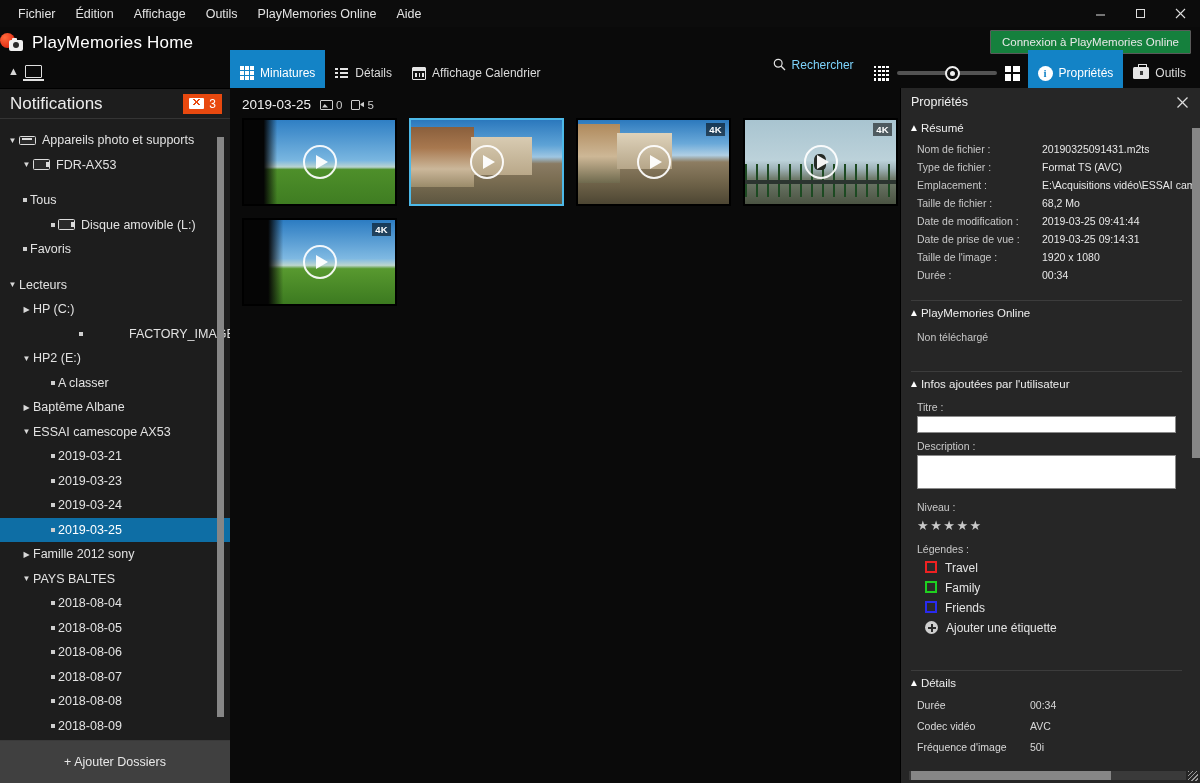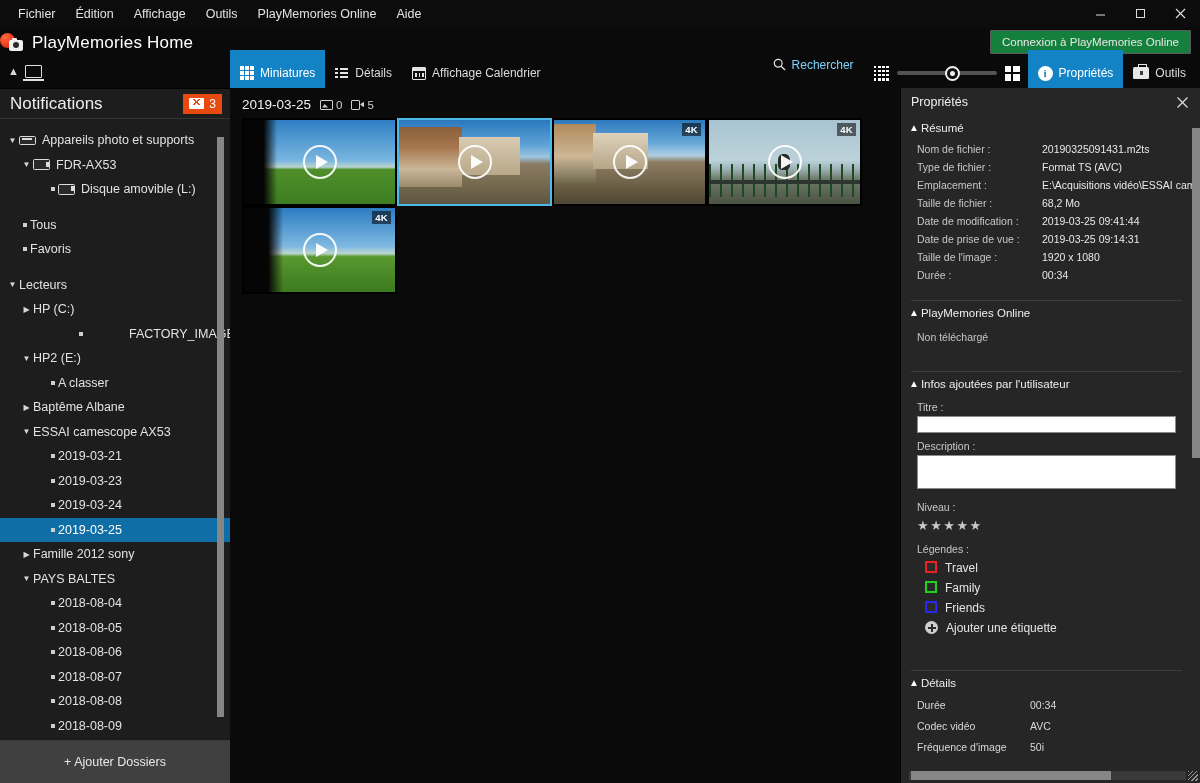--- a/index.html
+++ b/index.html
@@ -182,21 +182,21 @@
     font-size: 13.5px; color: #f0f0f0;
   }
   .cnt { display: flex; align-items: center; gap: 3px; font-size: 11.5px; color: #cdcdcd; }
   .photo-ico { width: 13px; height: 10px; border: 1.3px solid #cdcdcd; border-radius: 1px; position: relative; }
   .photo-ico::after { content:""; position:absolute; left:1px; bottom:1px; width:6px; height:4px; background:#cdcdcd;
     clip-path: polygon(0 100%, 45% 10%, 100% 100%); }
   .video-ico { width: 13px; height: 10px; position: relative; }
   .video-ico i { position:absolute; left:0; top:0; width:9px; height:10px; border:1.3px solid #cdcdcd; border-radius:1px; }
   .video-ico b { position:absolute; right:0; top:2px; width:4px; height:6px; background:#cdcdcd;
     clip-path: polygon(100% 0, 0 40%, 0 60%, 100% 100%); }
-  .thumbs { display: flex; flex-wrap: wrap; gap: 0; padding: 0 0 0 12px; }
+  .thumbs { display: flex; flex-wrap: wrap; gap: 12px; padding: 0 0 0 12px; }
   .thumb {
     width: 155px; height: 88px; position: relative; cursor: pointer;
     border: 2px solid transparent; background: #000; overflow: hidden;
   }
   .thumb.sel { border-color: #4db9e8; }
   .thumb .img { position: absolute; inset: 0; }
   .play {
     position: absolute; left: 50%; top: 50%; transform: translate(-50%,-50%);
     width: 34px; height: 34px; border-radius: 50%; border: 2.5px solid rgba(255,255,255,.92);
   }
@@ -455,34 +455,34 @@
         <div class="tnode" style="padding-left: 6px;">
           <span class="tw">▼</span>
           <span class="tico-dev"></span>
           <span>Appareils photo et supports</span>
         </div>
         <div class="tnode" style="padding-left: 20px;">
           <span class="tw">▼</span>
           <span class="tico-cam"></span>
           <span>FDR-AX53</span>
         </div>
+        <div class="tnode" style="margin-top: 11px; padding-left: 6px;">
+          <span class="tw"></span>
+          <span class="bullet">
+            <i></i>
+          </span>
+          <span>Tous</span>
+        </div>
         <div class="tnode" style="padding-left: 34px;">
           <span class="tw"></span>
           <span class="bullet">
             <i></i>
           </span>
           <span class="tico-cam"></span>
           <span>Disque amovible (L:)</span>
-        </div>
-        <div class="tnode" style="margin-top: 11px; padding-left: 6px;">
-          <span class="tw"></span>
-          <span class="bullet">
-            <i></i>
-          </span>
-          <span>Tous</span>
         </div>
         <div class="tnode" style="padding-left: 6px;">
           <span class="tw"></span>
           <span class="bullet">
             <i></i>
           </span>
           <span>Favoris</span>
         </div>
         <div class="tnode" style="margin-top: 11px; padding-left: 6px;">
           <span class="tw">▼</span>

